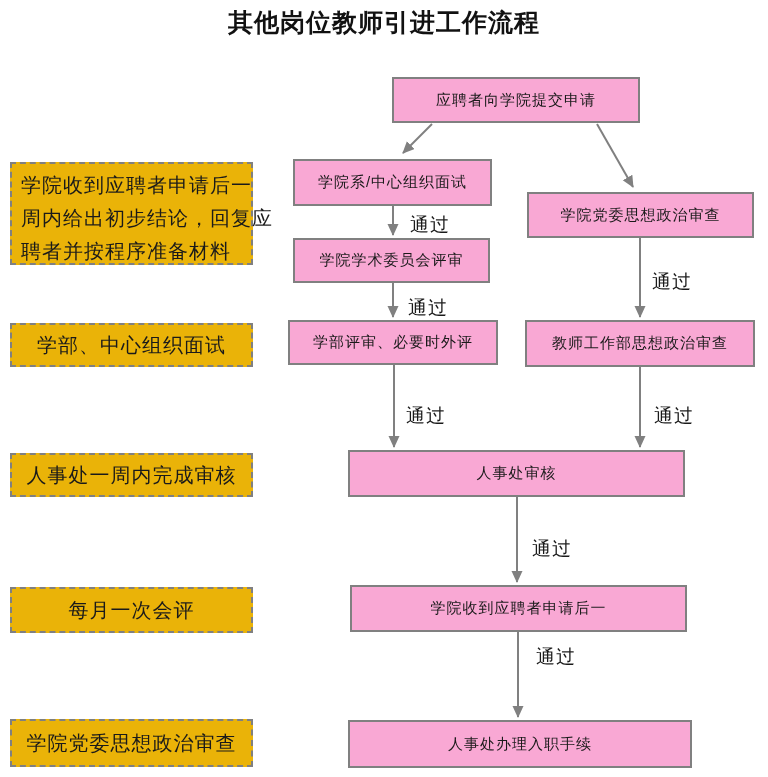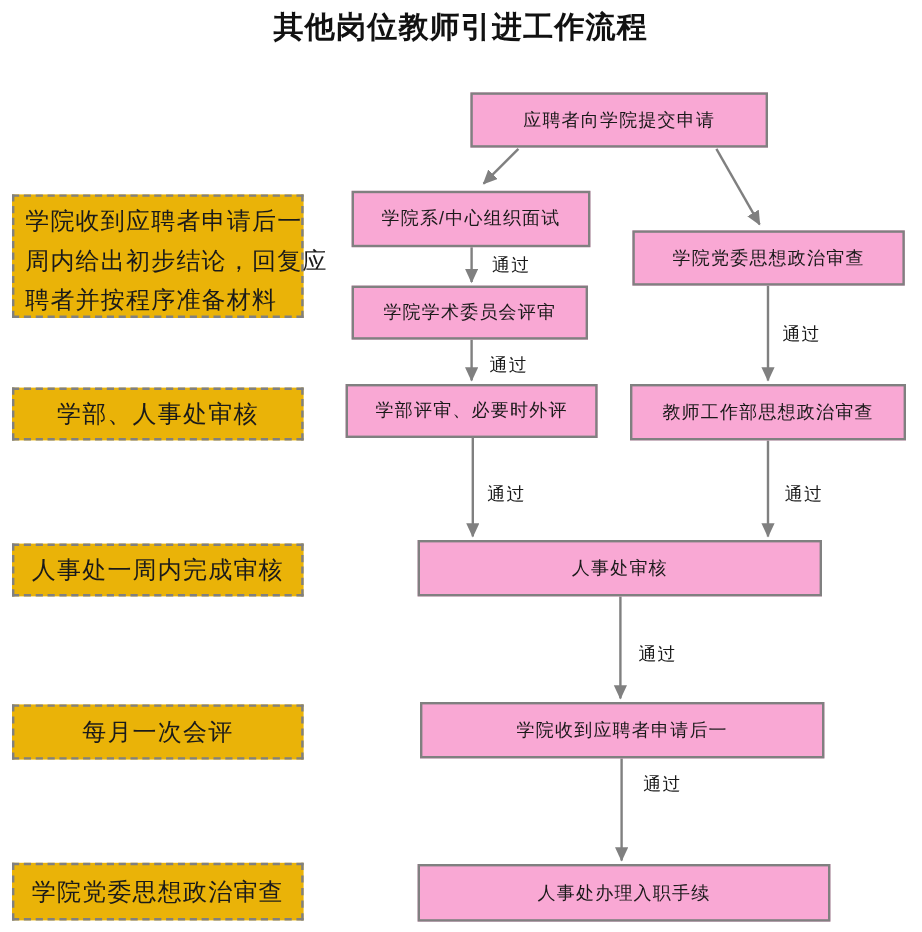--- a/index.html
+++ b/index.html
@@ -36,21 +36,21 @@
     background: #eab308;
     font-size: 20px; color: #1a1a1a;
     letter-spacing: 1px;
   }
   .note.center { display: flex; align-items: center; justify-content: center; text-align: center; }
   .note.multiline { padding: 5px 8px 0 9px; line-height: 33px; }
   .note.multiline span { display: block; white-space: nowrap; }
 
   .edge-label {
     position: absolute;
-    font-size: 15px; color: #1a1a1a;
+    font-size: 19px; color: #1a1a1a;
     letter-spacing: 1px;
     white-space: nowrap;
   }
 
   svg.connectors {
     position: absolute; left: 0; top: 0;
     pointer-events: none;
   }
   .arrow { stroke: #808080; stroke-width: 2; fill: none; }
 </style>
@@ -94,18 +94,18 @@
   <div class="edge-label" style="left:406px; top:403px;">通过</div>
   <div class="edge-label" style="left:654px; top:403px;">通过</div>
   <div class="edge-label" style="left:532px; top:536px;">通过</div>
   <div class="edge-label" style="left:536px; top:644px;">通过</div>
 
   <div class="note multiline" style="left:10px; top:162px; width:243px; height:103px;">
     <span>学院收到应聘者申请后一</span>
     <span>周内给出初步结论，回复应</span>
     <span>聘者并按程序准备材料</span>
   </div>
-  <div class="note center" style="left:10px; top:323px; width:243px; height:44px;">学部、人事处审核</div>
+  <div class="note center" style="left:10px; top:323px; width:243px; height:44px;">学部、中心组织面试</div>
   <div class="note center" style="left:10px; top:453px; width:243px; height:44px;">人事处一周内完成审核</div>
   <div class="note center" style="left:10px; top:587px; width:243px; height:46px;font-family:Liberation Mono, monospace;">每月一次会评</div>
   <div class="note center" style="left:10px; top:719px; width:243px; height:48px;">学院党委思想政治审查</div>
 
 </div>
 
 </body></html>

